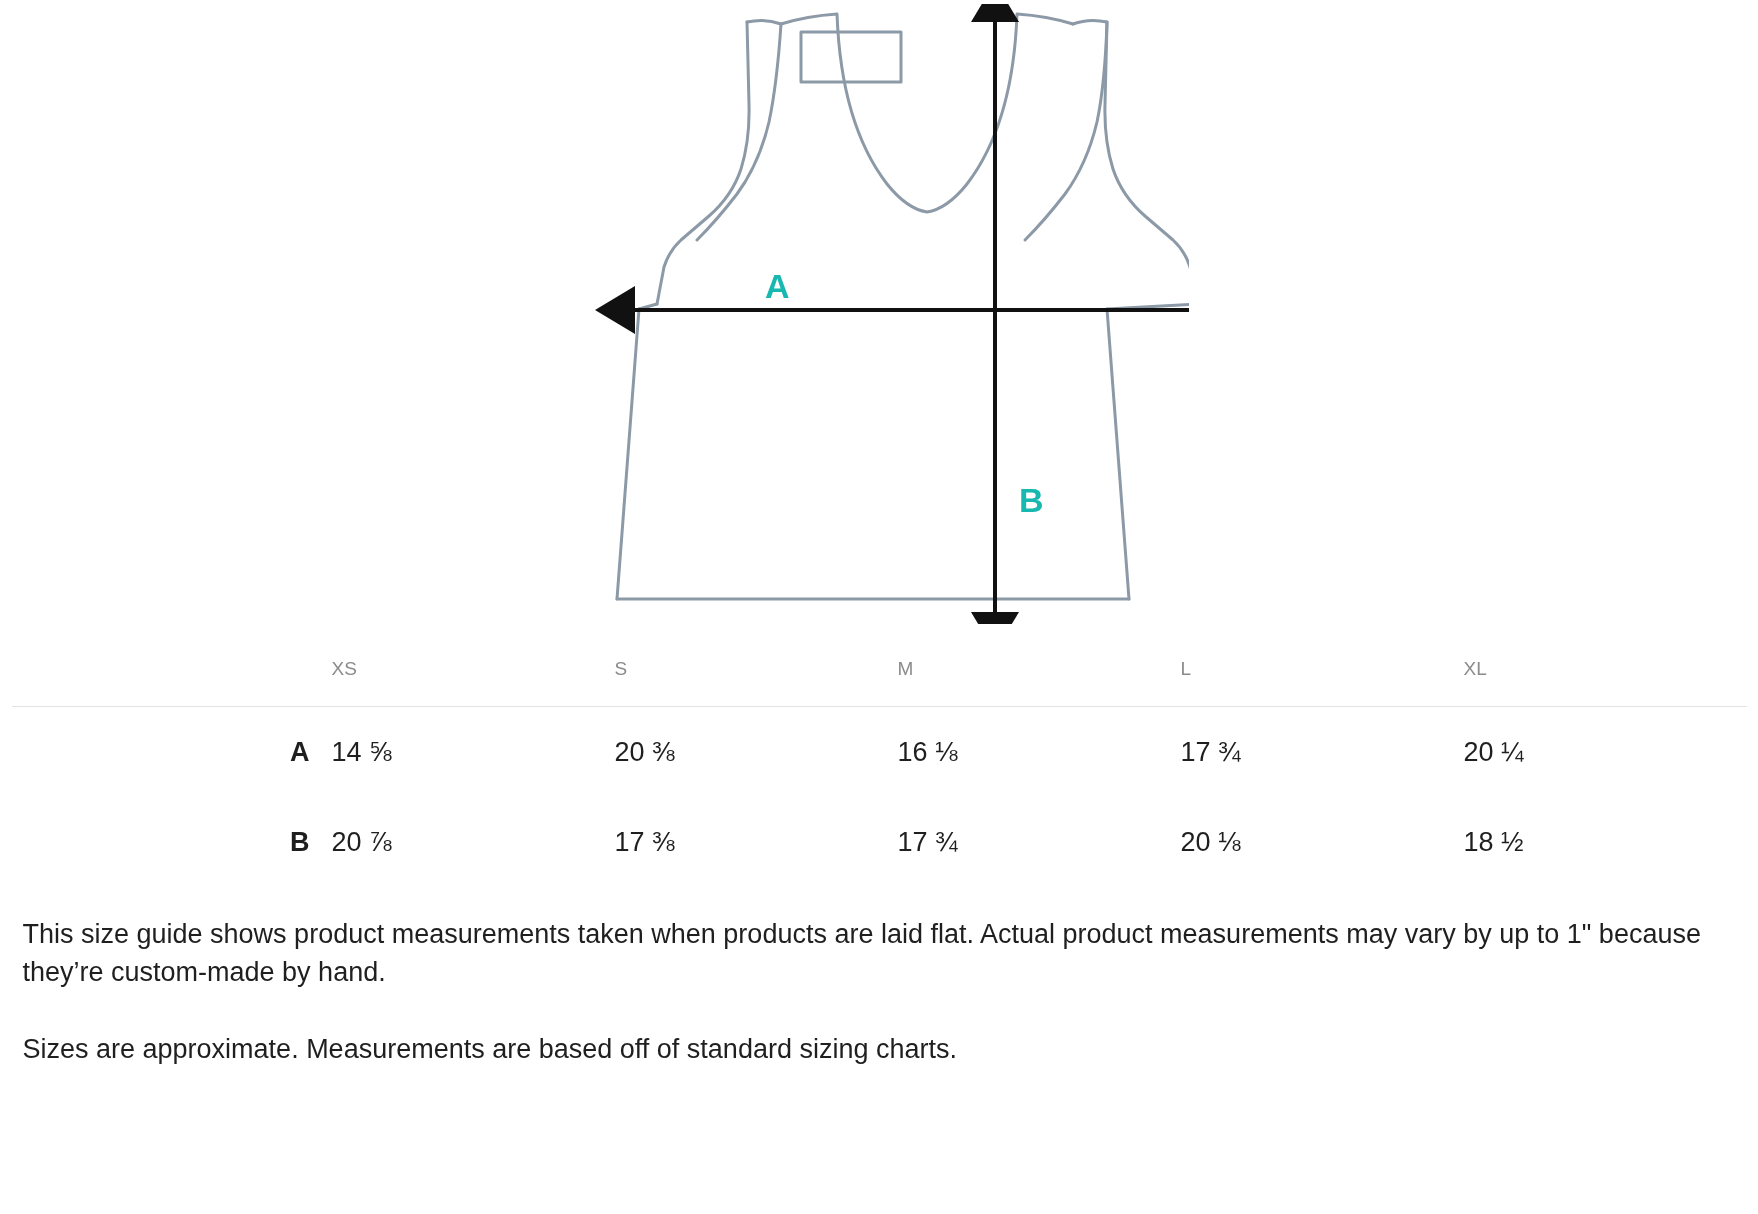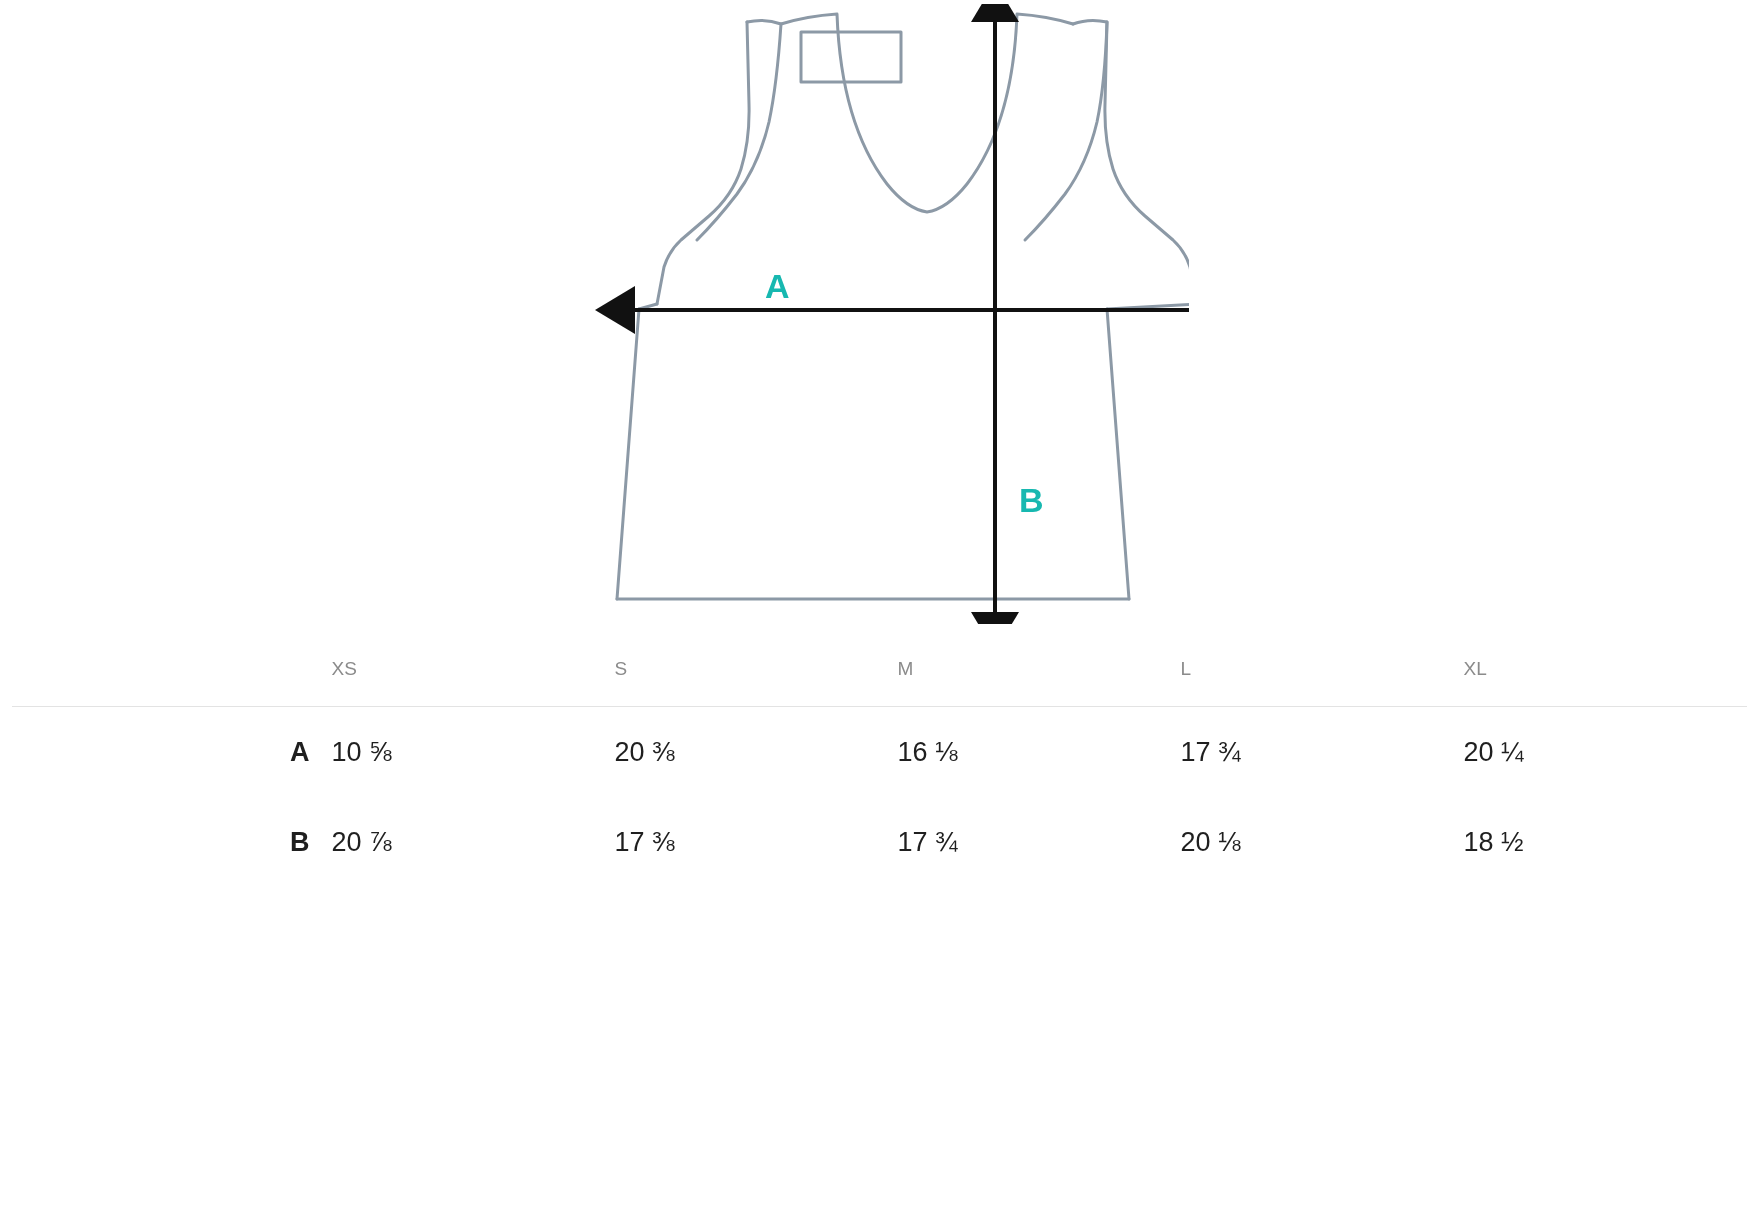--- a/index.html
+++ b/index.html
@@ -149,33 +149,35 @@
         <th class="col-size">XS</th>
         <th class="col-size">S</th>
         <th class="col-size">M</th>
         <th class="col-size">L</th>
         <th class="col-size">XL</th>
       </tr>
     </thead>
     <tbody>
       <tr>
         <td class="row-key">A</td>
-        <td>10 ⅝</td>
+        <td>14 ⅝</td>
         <td>20 ⅜</td>
         <td>16 ⅛</td>
         <td>17 ¾</td>
         <td>20 ¼</td>
       </tr>
       <tr>
         <td class="row-key">B</td>
         <td>20 ⅞</td>
         <td>17 ⅜</td>
         <td>17 ¾</td>
         <td>20 ⅛</td>
         <td>18 ½</td>
       </tr>
     </tbody>
   </table>
 
   <div class="notes">
+    <p>This size guide shows product measurements taken when products are laid flat. Actual product measurements may vary by up to 1" because they’re custom-made by hand.</p>
+    <p>Sizes are approximate. Measurements are based off of standard sizing charts.</p>
   </div>
 
 </div>
 
 </body></html>

